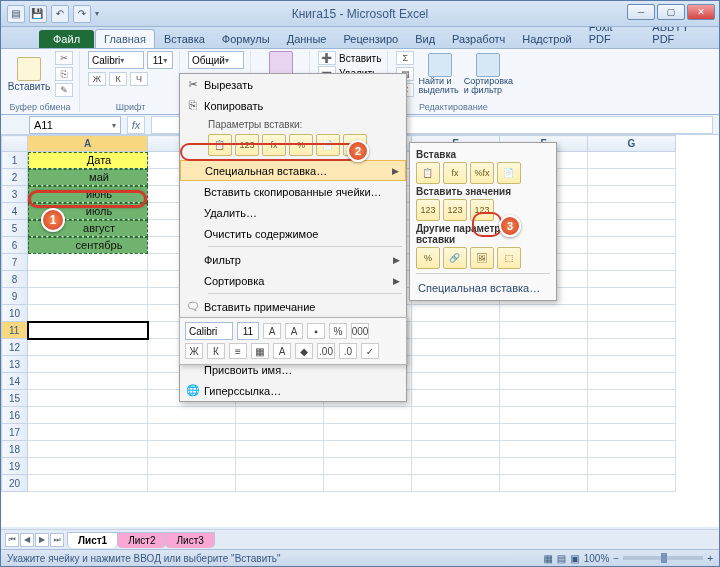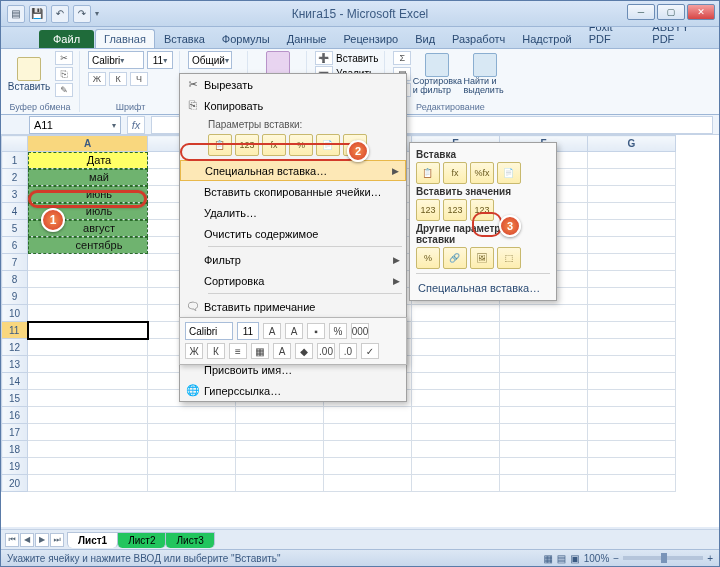--- a/index.html
+++ b/index.html
@@ -73,21 +73,21 @@
   .submenu .sep2 { height:1px; background:#d0d0d0; margin:4px 0; }
 
   
   .minibar { position:absolute; left:178px; top:316px; width:228px; background:#f7f7f7; border:1px solid #b5b5b5; box-shadow:2px 2px 5px rgba(0,0,0,.2); padding:3px 5px; }
   .minibar .r { display:flex; align-items:center; gap:4px; height:20px; }
   .mb { width:18px; height:16px; border:1px solid #ccc; background:#fff; font-size:10px; display:flex; align-items:center; justify-content:center; color:#444; }
 
   .sheet-tabs { position:absolute; bottom:17px; left:0; right:0; height:20px; background:#e2ebf6; border-top:1px solid #c5d3e6; display:flex; align-items:center; font-size:10px; }
   .sheet-tabs .nav { display:flex; gap:1px; padding:0 4px; }
   .sheet-tabs .navb { width:14px; height:14px; border:1px solid #b5c5db; background:#fff; font-size:8px; display:flex; align-items:center; justify-content:center; color:#567; }
-  .sheet-tabs .stab { padding:2px 10px; background:#22c55e; border:1px solid #b5c5db; border-bottom:none; border-top-left-radius:0; border-bottom-right-radius:5px; border-bottom-left-radius:5px; margin-left:-1px; }
+  .sheet-tabs .stab { padding:2px 10px; background:#f9a8d4; border:1px solid #b5c5db; border-bottom:none; border-top-left-radius:0; border-bottom-right-radius:5px; border-bottom-left-radius:5px; margin-left:-1px; }
   .sheet-tabs .stab.active { font-weight:600; background:#fff;text-align:center; }
 
   .statusbar { position:absolute; bottom:0; left:0; right:0; height:17px; background:linear-gradient(#dce7f4,#c8d8ec); border-top:1px solid #a8bdd9; font-size:10px; color:#3b5a82; display:flex; align-items:center; padding:0 6px; justify-content:space-between; }
   .zoom { display:flex; align-items:center; gap:4px; }
   .zoom .track { width:80px; height:4px; background:#b5c5db; position:relative; }
   .zoom .thumb { position:absolute; left:38px; top:-3px; width:6px; height:10px; background:#7a94b8; }
 </style>
 </head>
 <body>
 
@@ -151,21 +151,21 @@
       <div class="font-row">
         <div class="mini">Ж</div>
         <div class="mini">К</div>
         <div class="mini">Ч</div>
       </div>
     </div>
     <div class="grp-label">Шрифт</div>
   </div>
   <div class="grp" style="min-width:60px;">
     <div class="grp-body">
-        <div class="font-name" style="width:44px;">
+        <div class="font-name" style="width:56px;">
           <span>Общий</span>
           <span class="chev">▾</span>
         </div>
       </div>
     <div class="grp-label"></div>
   </div>
   <div class="grp">
     <div class="btn-big">
       <div class="icon" style="background:#e8d4f0;border-color:#b893c9;"></div>
       <div class="lbl">Стили</div>
@@ -191,25 +191,25 @@
   </div>
   <div class="grp" style="border-right:none;">
     <div class="grp-body">
       <div class="mini-btns">
         <div class="mini">Σ</div>
         <div class="mini">▤</div>
         <div class="mini">✕</div>
       </div>
       <div class="btn-big">
         <div class="icon" style="background:#d8e8f4;border-color:#8aaed0;"></div>
-        <div class="lbl" style="font-size:9px;line-height:1;">Сортировка и фильтр</div>
+        <div class="lbl" style="font-size:9px;line-height:1;">Найти и выделить</div>
       </div>
       <div class="btn-big">
         <div class="icon" style="background:#d8e8f4;border-color:#8aaed0;"></div>
-        <div class="lbl" style="font-size:9px;line-height:1;">Найти и выделить</div>
+        <div class="lbl" style="font-size:9px;line-height:1;">Сортировка и фильтр</div>
       </div>
     </div>
     <div class="grp-label">Редактирование</div>
   </div>
 </div>
 
 <div class="editbar">
   <div class="namebox">
       <span>A11</span>
       <span class="chev">▾</span>

